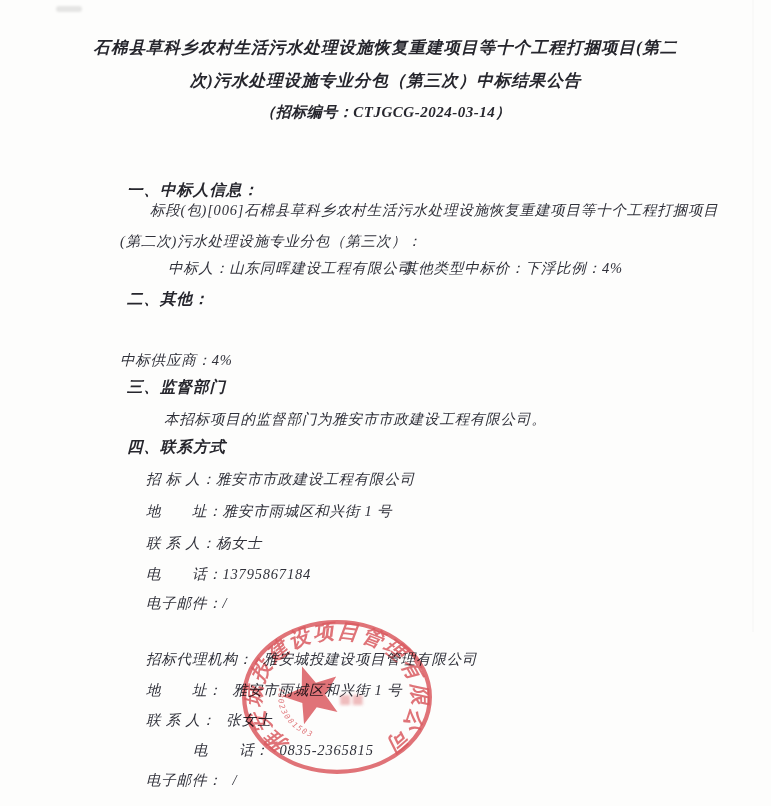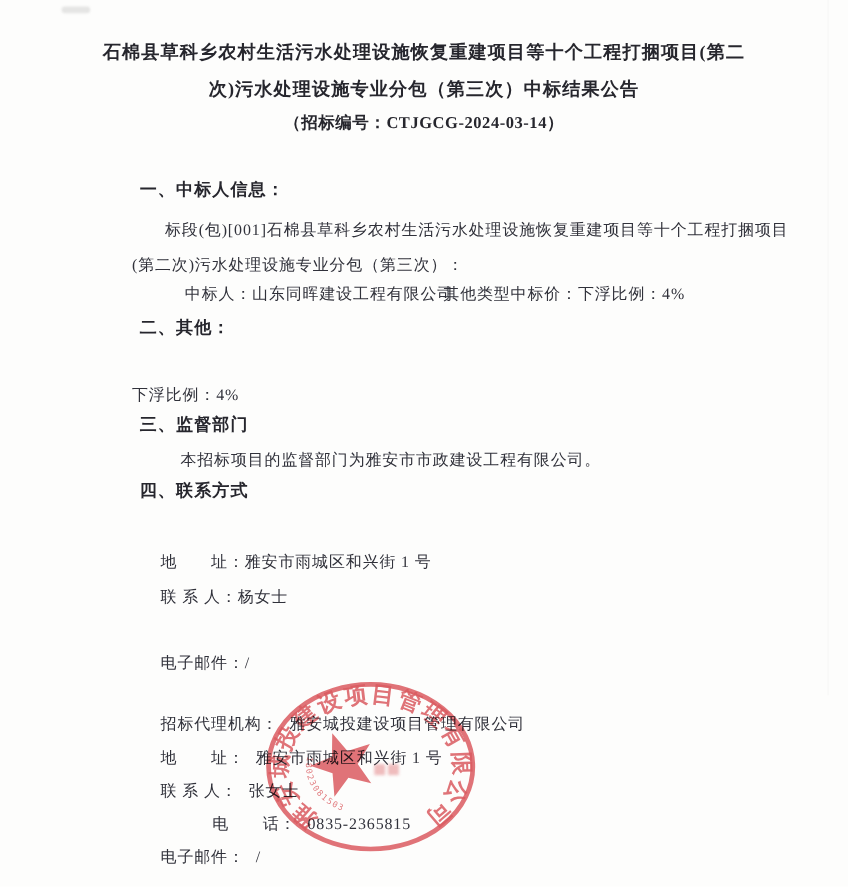--- a/index.html
+++ b/index.html
@@ -8,20 +8,21 @@
     background:#fdfdfc;
     font-family:"Liberation Serif","DejaVu Serif",serif;
     color:#30313a;
     overflow:hidden;
   }
   .page{
     position:relative;width:771px;height:632px;
     background:
       linear-gradient(90deg, rgba(0,0,0,0.015) 0 2px, transparent 2px) 752px 0/20px 100% no-repeat,
       #fdfdfc;
+    font-style: italic;
   }
   .l{
     position:absolute;
     font-size:14.5px;
     letter-spacing:0.8px;
     white-space:pre;
     line-height:1.25;
   }
   .title{
     left:0;right:0;text-align:center;
@@ -54,36 +55,38 @@
 <body>
 
 <div class="page">
 
   <div class="smudge"></div>
 
   <div class="l title" style="top:38px;">石棉县草科乡农村生活污水处理设施恢复重建项目等十个工程打捆项目(第二</div>
   <div class="l title" style="top:71px;">次)污水处理设施专业分包（第三次）中标结果公告</div>
   <div class="l subtitle" style="top:103px;">（招标编号：CTJGCG-2024-03-14）</div>
 
-  <div class="l heading" style="top:163px;left:127px;">一、中标人信息：</div>
-  <div class="l" style="top:201px;left:150px;">标段(包)[001]石棉县草科乡农村生活污水处理设施恢复重建项目等十个工程打捆项目</div>
+  <div class="l heading" style="top:180px;left:127px;">一、中标人信息：</div>
+  <div class="l" style="top:201px;left:150px;">标段(包)[006]石棉县草科乡农村生活污水处理设施恢复重建项目等十个工程打捆项目</div>
   <div class="l" style="top:232px;left:120px;">(第二次)污水处理设施专业分包（第三次）：</div>
   <div class="l" style="top:259px;left:168px;"><span class="label">中标人：</span><span class="value">山东同晖建设工程有限公司</span></div>
   <div class="l" style="top:259px;left:403px;"><span class="label">其他类型中标价：</span><span class="value">下浮比例：4%</span></div>
 
   <div class="l heading" style="top:289px;left:127px;">二、其他：</div>
-  <div class="l" style="top:351px;left:120px;"><span class="label">下浮比例：</span><span class="value">4%</span></div>
+  <div class="l" style="top:351px;left:120px;"><span class="label">中标供应商：</span><span class="value">4%</span></div>
 
   <div class="l heading" style="top:377px;left:127px;">三、监督部门</div>
   <div class="l" style="top:410px;left:164px;">本招标项目的监督部门为雅安市市政建设工程有限公司。</div>
 
   <div class="l heading" style="top:437px;left:127px;">四、联系方式</div>
 
+  <div class="l" style="top:470px;left:146px;"><span class="label">招 标 人：</span><span class="value">雅安市市政建设工程有限公司</span></div>
   <div class="l" style="top:502px;left:146px;text-align:center;"><span class="label">地　　址：</span><span class="value">雅安市雨城区和兴街 1 号</span></div>
   <div class="l" style="top:534px;left:146px;"><span class="label">联 系 人：</span><span class="value">杨女士</span></div>
+  <div class="l" style="top:565px;left:146px;"><span class="label">电　　话：</span><span class="value">13795867184</span></div>
   <div class="l" style="top:594px;left:146px;"><span class="label">电子邮件：</span><span class="value">/</span></div>
 
   <div class="l" style="top:650px;left:146px;"><span class="label">招标代理机构：</span><span class="gap"></span><span class="value">雅安城投建设项目管理有限公司</span></div>
   <div class="l" style="top:681px;left:146px;"><span class="label">地　　址：</span><span class="gap"></span><span class="value">雅安市雨城区和兴街 1 号</span></div>
   <div class="l" style="top:711px;left:146px;"><span class="label">联 系 人：</span><span class="gap"></span><span class="value">张女士</span></div>
   <div class="l" style="top:741px;left:146px;margin-left:47px;"><span class="label">电　　话：</span><span class="gap"></span><span class="value">0835-2365815</span></div>
   <div class="l" style="top:771px;left:146px;"><span class="label">电子邮件：</span><span class="gap"></span><span class="value">/</span></div>
 
   <svg class="seal" viewBox="0 0 220 190">
     <defs>

